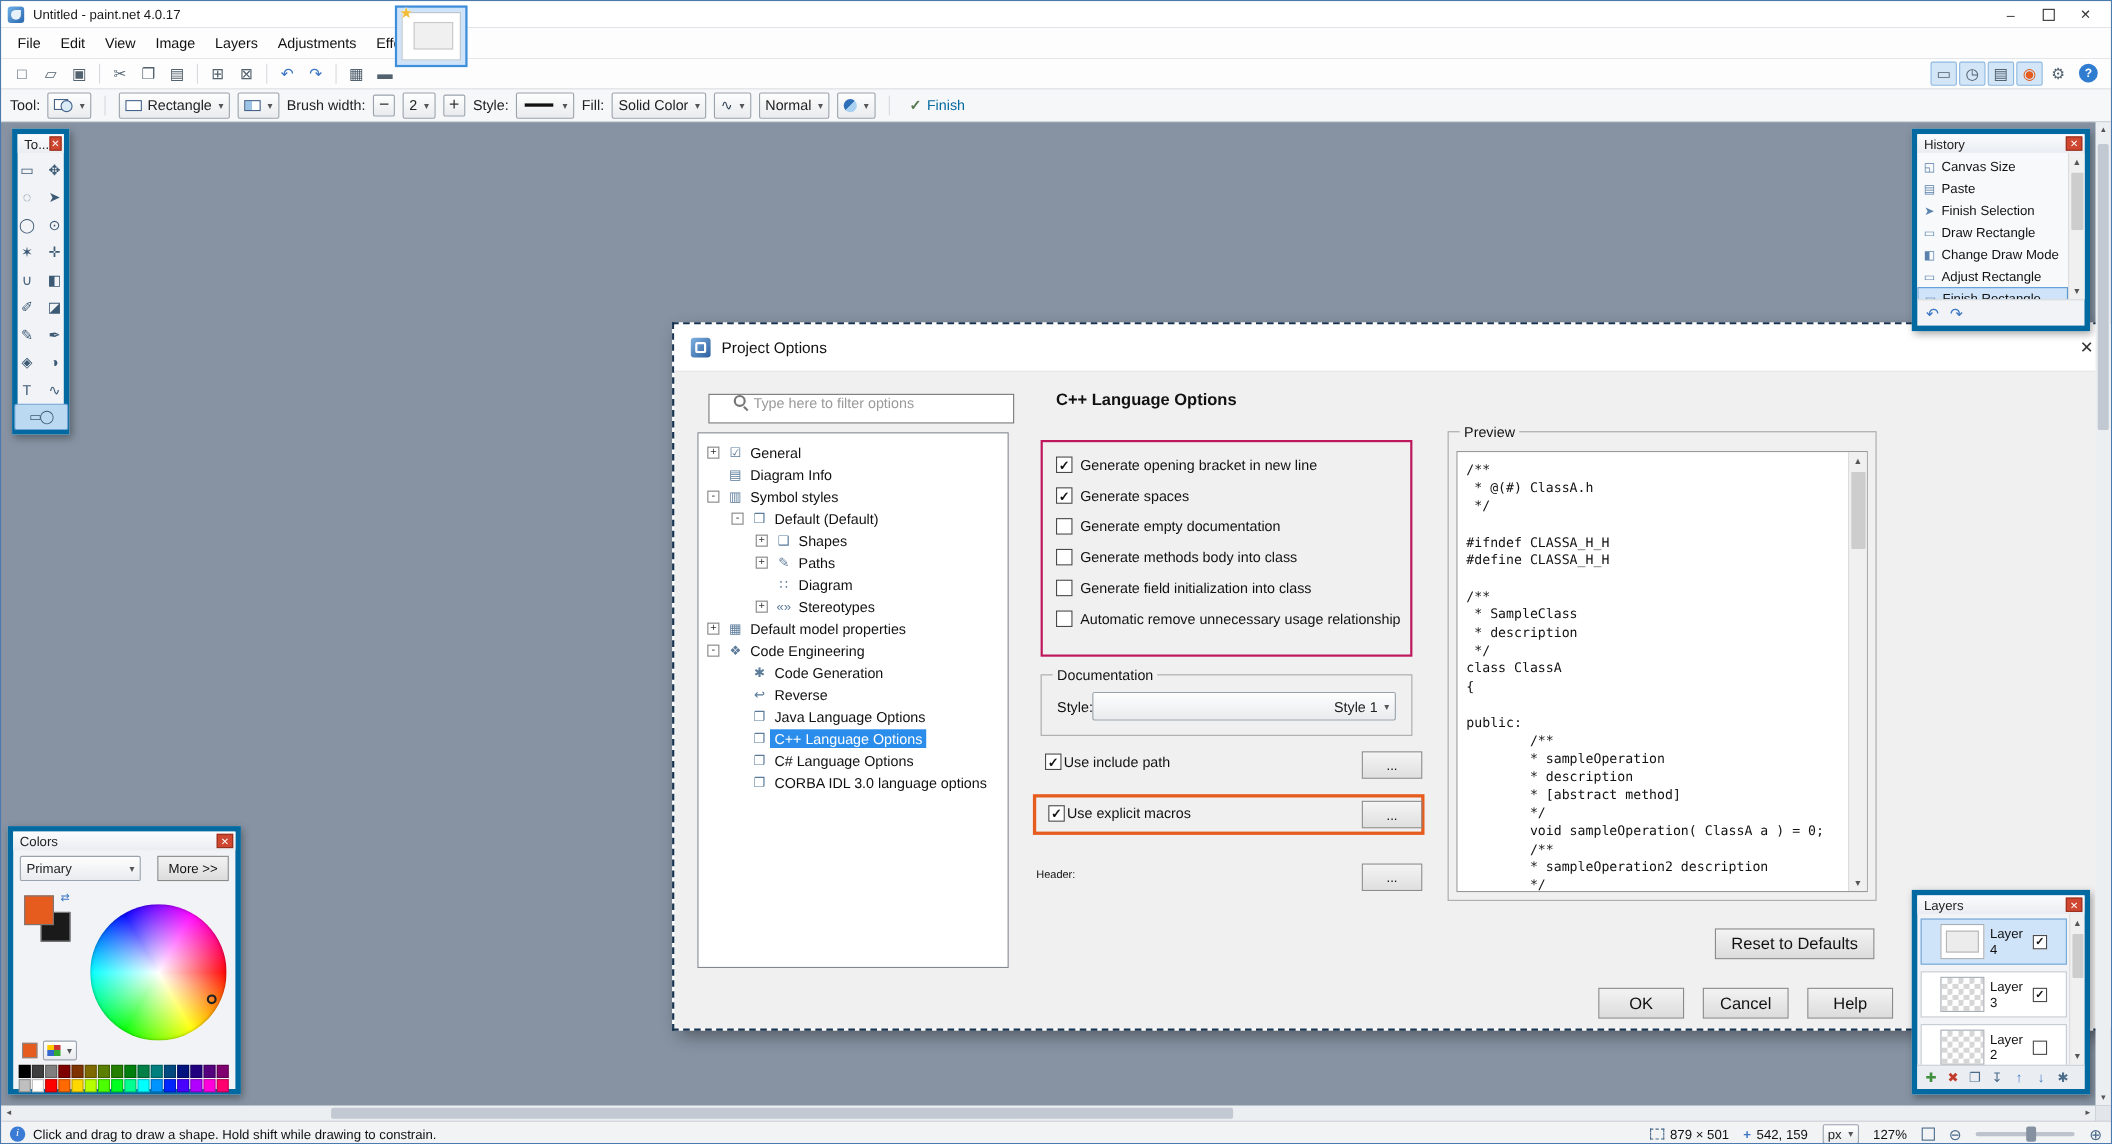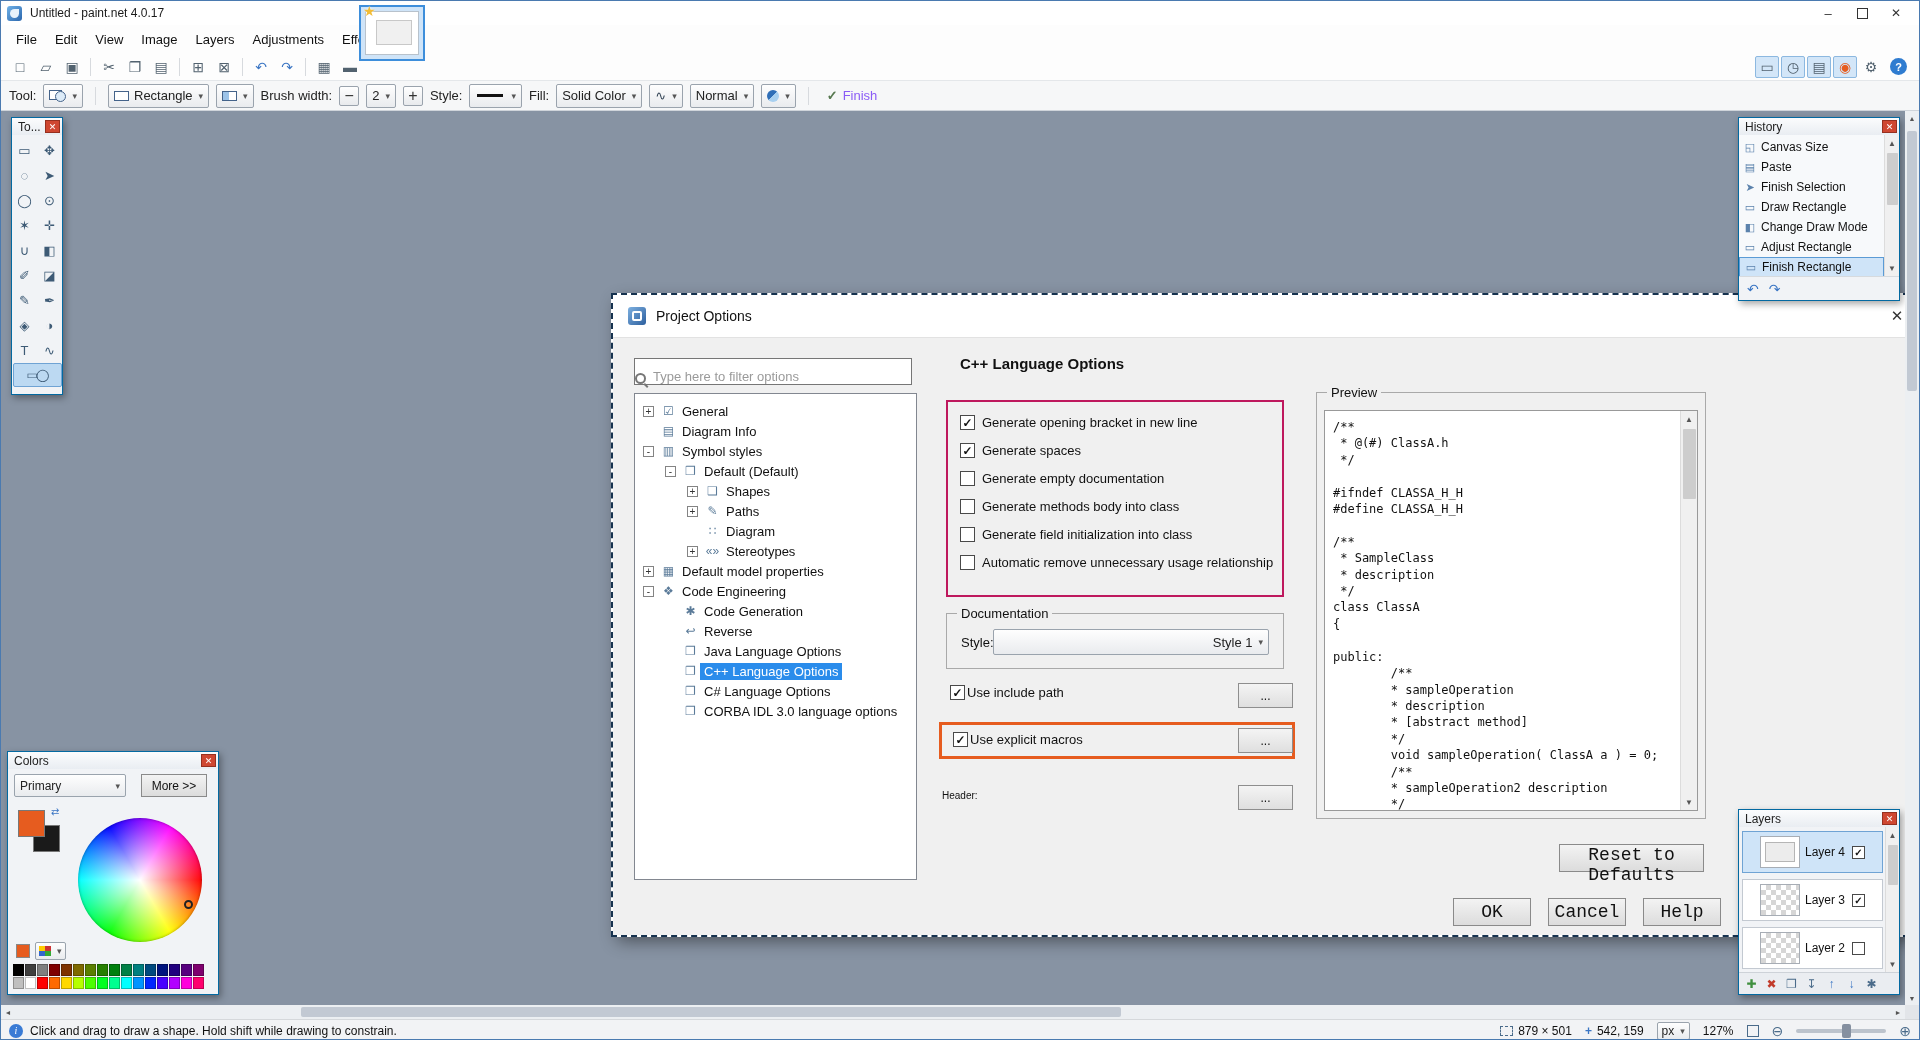--- a/index.html
+++ b/index.html
@@ -36,40 +36,40 @@
   .sq-btn.minus::after{content:"−"}
   .sq-btn.plus::after{content:"+"}
   .mini-shapes{width:17px;height:12px;position:relative}
   .mini-shapes::before{content:"";position:absolute;left:0;top:0;width:11px;height:8px;border:1px solid #44638a;background:#fff}
   .mini-shapes::after{content:"";position:absolute;right:0;bottom:0;width:9px;height:9px;border:1px solid #44638a;border-radius:50%;background:#dcebf8}
   .mini-rect{width:15px;height:10px;border:1px solid #44638a;background:#fff;margin-right:5px}
   .mini-halfrect{width:15px;height:10px;border:1px solid #44638a;background:linear-gradient(90deg,#9cc3e8 50%,#fff 50%)}
   .mini-line{width:26px;height:3px;background:#111;margin:3px 2px}
   .mini-curve::before{content:"∿";font-size:13px;color:#345}
   .mini-aa{width:12px;height:12px;border-radius:50%;background:linear-gradient(135deg,#2f6fb8 50%,#a8d0f0 50%)}
-  .finish-btn{display:inline-flex;align-items:center;gap:5px;font-size:13px;color:#8b5cf6;padding:0 6px}
+  .finish-btn{display:inline-flex;align-items:center;gap:5px;font-size:13px;color:#0369a1;padding:0 6px}
   .check-ic::before{content:"✓";color:#56784f;font-weight:bold}
 
   
   .doc-tab{position:absolute;left:358px;top:4px;width:66px;height:56px;background:#cfe4f8;border:2px solid #3d8edb;z-index:60;display:flex;align-items:center;justify-content:center}
   .tab-thumb{width:54px;height:44px;background:#fff;border:1px solid #b8c2cc;position:relative}
   .tab-thumb-inner{position:absolute;left:10px;top:8px;right:6px;bottom:9px;background:#f0f0f0;border:1px solid #c8c8c8}
   .tab-star::after{content:"★";position:absolute;left:2px;top:-4px;color:#f2bc36;font-size:14px;text-shadow:0 0 2px #fff;z-index:2}
   .tab-star{position:absolute;left:0;top:0}
 
   
   .canvas{position:absolute;left:612px;top:294px;width:1314px;height:640px;background:#f0f0f0;outline:2px dashed #16324f;box-shadow:0 0 0 2px #fff,4px 6px 16px rgba(0,0,0,.45);z-index:5}
   .dlg-title{position:absolute;left:0;top:0;right:0;height:43px;background:#fff;border-bottom:1px solid #e2e2e2;display:flex;align-items:center;padding:0 15px}
   .dlg-icon{width:18px;height:18px;background:linear-gradient(135deg,#7db0e0,#2d5f9e);border-radius:3px;position:relative}
   .dlg-icon::after{content:"";position:absolute;inset:4px;border:2px solid #fff;border-radius:2px}
   .dlg-title-text{font-size:14px;margin-left:10px;color:#111}
   .dlg-close{margin-left:auto;width:30px;text-align:center;color:#333;font-size:15px}
   .dlg-close::after{content:"✕"}
 
-  .search{position:absolute;left:21px;top:63px;width:278px;height:27px;background:#fff;border:1px solid #767676;display:flex;align-items:flex-end;padding:0 0;gap:7px}
+  .search{position:absolute;left:31px;top:63px;width:278px;height:27px;background:#fff;border:1px solid #767676;display:flex;align-items:flex-start;padding:0 22px;gap:7px}
   .search input{border:0;outline:0;flex:1;font-size:13px;font-family:inherit;background:transparent;color:#222;min-width:0}
   .search input::placeholder{color:#9a9a9a}
   .lupe{width:11px;height:11px;border:2px solid #777;border-radius:50%;position:relative;flex:none}
   .lupe::after{content:"";position:absolute;width:2px;height:5px;background:#777;transform:rotate(-45deg);left:8px;top:8px}
 
   .tree{position:absolute;left:21px;top:98px;width:283px;height:487px;background:#fff;border:1px solid #828790;padding-top:7px;overflow:hidden}
   .tree-row{display:flex;align-items:center;height:20px;font-size:13px;padding-left:8px;white-space:nowrap}
   .tree-row.lvl1{padding-left:30px}
   .tree-row.lvl2{padding-left:52px}
   .expander{width:11px;height:11px;border:1px solid #848484;background:#fff;font-size:10px;line-height:9px;text-align:center;color:#333;flex:none;margin-right:5px}
@@ -106,28 +106,28 @@
   .fs.prev{left:703px;top:97px;width:390px;height:427px}
   .code-wrap{position:absolute;left:7px;top:17px;right:7px;bottom:7px;background:#fff;border:1px solid #999;display:flex}
   #code{margin:0;padding:8px 0 0 8px;font-family:"DejaVu Sans Mono",monospace;font-size:12px;line-height:16.4px;color:#111;flex:1;overflow:hidden}
   .sb-v{width:17px;background:#f0f0f0;border-left:1px solid #dcdcdc;display:flex;flex-direction:column;align-items:center;flex:none}
   .sb-a{width:17px;height:16px;display:flex;align-items:center;justify-content:center;font-size:8px;color:#555;flex:none}
   .sb-a.up::after{content:"▲"}
   .sb-a.dn::after{content:"▼"}
   .sb-a.dn{margin-top:auto}
   .sb-thumb{width:13px;height:70px;background:#cdcdcd;border-radius:1px;margin-top:2px;flex:none}
 
-  .btn{position:absolute;background:linear-gradient(#f3f3f3,#dcdcdc);border:1px solid #8a8a8a;font-size:18px;color:#111;font-family:Liberation Mono, monospace}
+  .btn{position:absolute;background:linear-gradient(#f3f3f3,#dcdcdc);border:1px solid #8a8a8a;font-size:15px;color:#111;font-family:Liberation Sans, sans-serif}
   .btn.reset{left:946px;top:549px;width:145px;height:28px}
   .btn.ok{left:840px;top:603px;width:78px;height:28px}
   .btn.cancel{left:935px;top:603px;width:78px;height:28px}
   .btn.helpb{left:1030px;top:603px;width:78px;height:28px}
 
   
-  .panel{position:absolute;background:#f1f3f6;border:1px solid #0369a1;box-shadow:2px 3px 7px rgba(0,0,0,.35);z-index:30}
+  .panel{position:absolute;background:#f1f3f6;border:5px solid #0369a1;box-shadow:2px 3px 7px rgba(0,0,0,.35);z-index:30}
   .p-title{height:17px;display:flex;align-items:center;padding:1px 2px 1px 6px;font-size:12px;color:#222;background:linear-gradient(#fbfcfd,#e9edf2)}
   .p-close{margin-left:auto;width:15px;height:13px;background:#cf4731;border:1px solid #96301f;color:#fff;font-size:9px;display:flex;align-items:center;justify-content:center}
   .p-close::after{content:"✕"}
 
   .panel.tools{left:10px;top:116px;width:52px;height:278px}
   .tools-grid{display:grid;grid-template-columns:24px 24px;justify-content:center;gap:1px;padding-top:3px}
   .tool{height:24px;display:flex;align-items:center;justify-content:center;font-size:13px;color:#3d5a75}
   .tool.wide{grid-column:1/3;font-size:12px;letter-spacing:-2px}
   .tool.selected{background:#bcd9f2;border:1px solid #6fa3d4;border-radius:2px}
 

